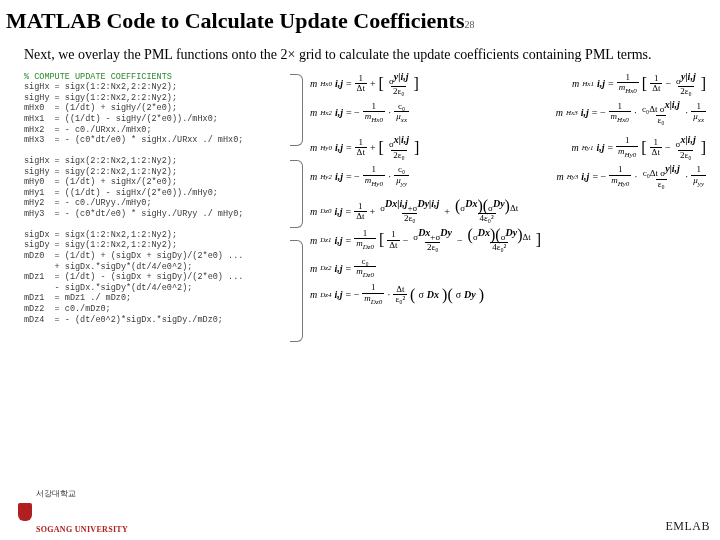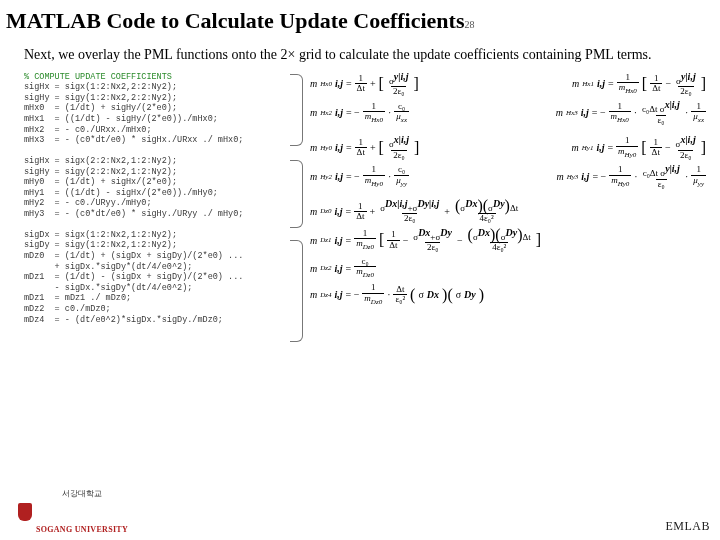--- a/index.html
+++ b/index.html
@@ -114,21 +114,20 @@
     display: flex;
     justify-content: space-between;
     align-items: flex-end;
     padding: 0 10px 0 18px;
     font-size: 11px;
   }
   .logo {
     display: flex;
     align-items: center;
     gap: 4px;
-    text-align: center;
   }
   .shield {
     width: 14px; height: 18px;
     background: #b02020;
     border-radius: 2px 2px 6px 6px;
     position: relative;
   }
   .logotext {
     display: flex; flex-direction: column; line-height: 1;
   }

